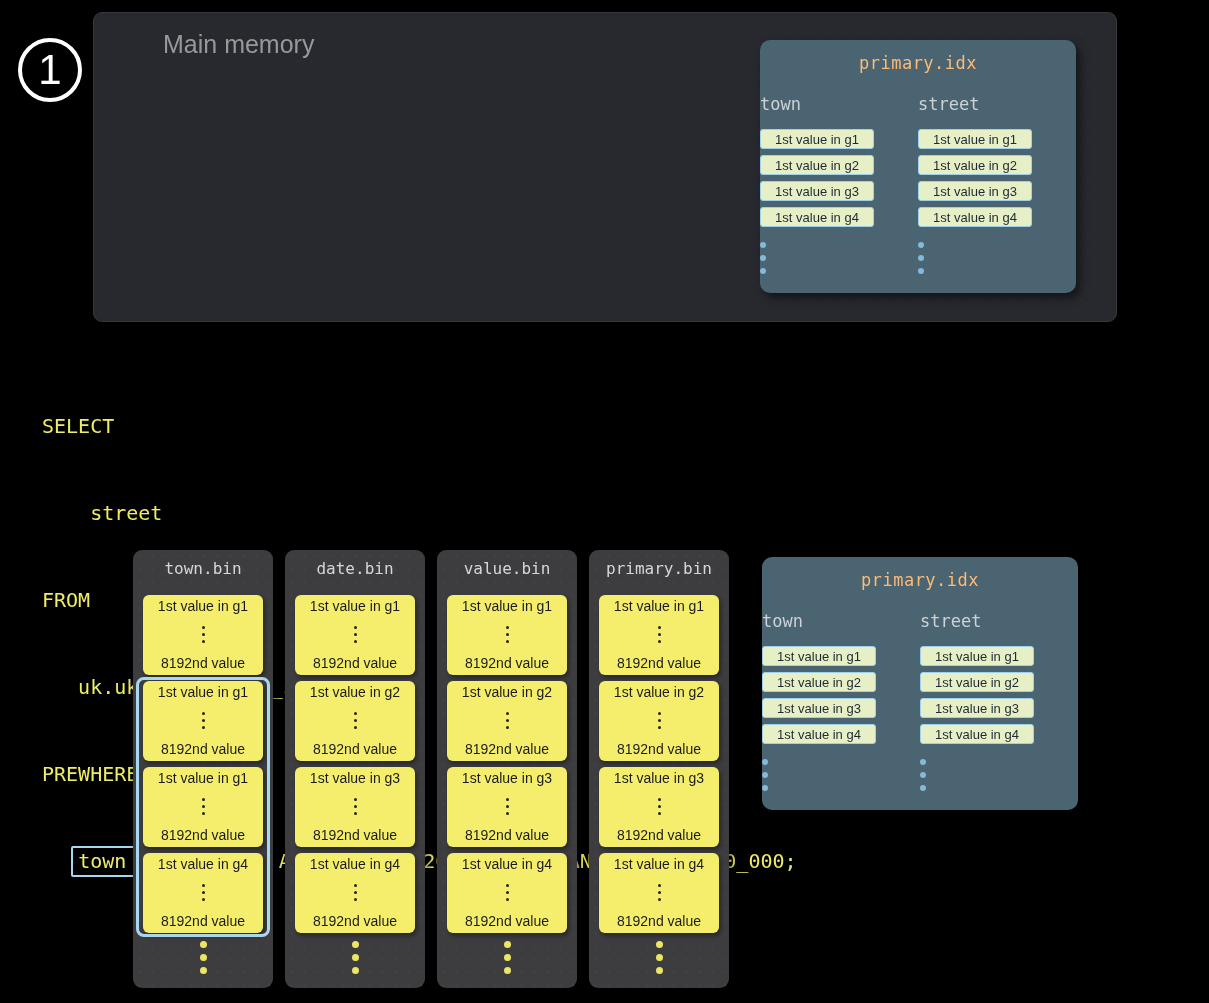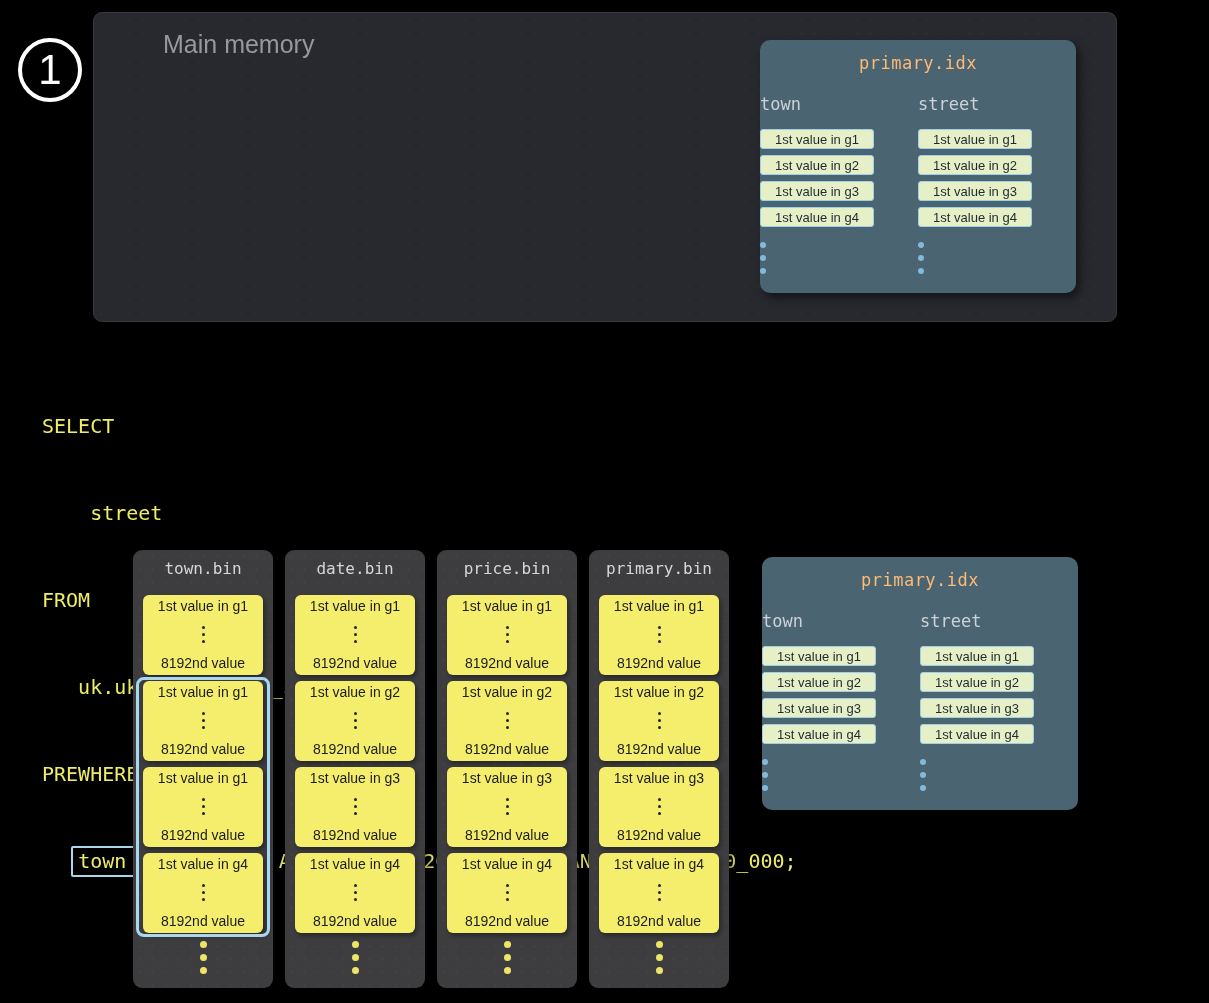--- a/index.html
+++ b/index.html
@@ -234,21 +234,21 @@
       </div>
     </div>
     <div class="ydots">
         <i></i>
         <i></i>
         <i></i>
       </div>
   </div>
 
   <div class="bin b2">
-    <div class="bin-title mono">price.bin</div>
+    <div class="bin-title mono">value.bin</div>
     <div class="bin-cells">
       <div class="granule">
         <span>1st value in g1</span>
         <span class="vdots">
             <i></i>
             <i></i>
             <i></i>
           </span>
         <span>8192nd value</span>
       </div>

